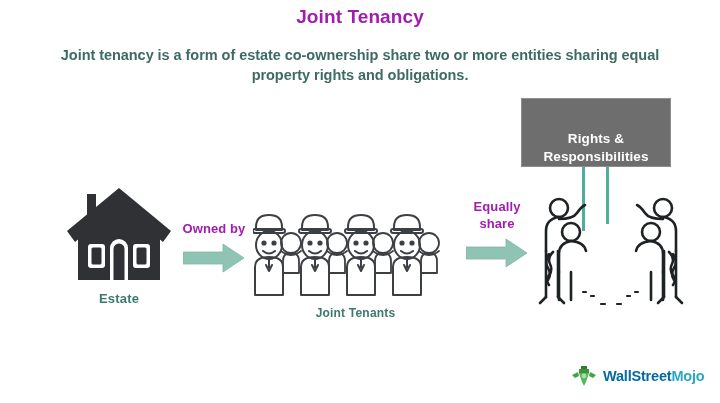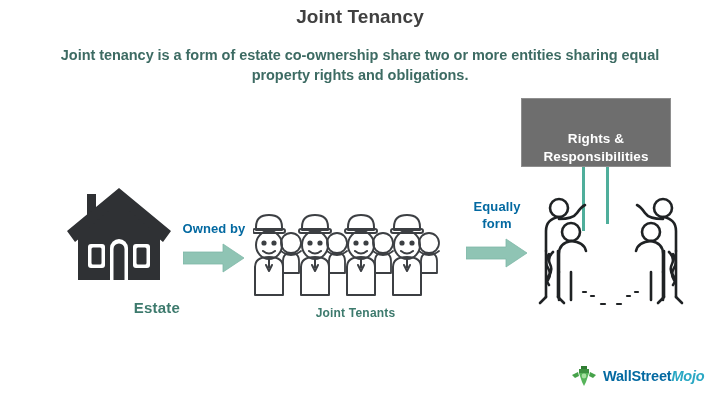--- a/index.html
+++ b/index.html
@@ -24,21 +24,21 @@
 
   
   .title {
     position: absolute;
     top: 6px;
     left: 0;
     width: 720px;
     text-align: center;
     font-size: 19px;
     font-weight: bold;
-    color: #404040;
+    color: #a21caf;
     letter-spacing: 0.1px;
   }
 
   
   .subtitle {
     position: absolute;
     top: 45px;
     left: 52px;
     width: 616px;
     text-align: center;
@@ -84,25 +84,25 @@
   
   .estate-block {
     position: absolute;
     left: 58px;
     top: 186px;
     width: 122px;
     height: 130px;
   }
   .house-svg { display: block; margin: 0 auto; }
   .estate-label {
-    text-align: right;
-    font-size: 15px;
+    text-align: center;
+    font-size: 13px;
     font-weight: bold;
     color: #3d7a6d;
-    margin-top: 17px;
+    margin-top: 9px;
     letter-spacing: 0.2px;
   }
 
   
   .arrow-group-1 {
     position: absolute;
     left: 168px;
     top: 220px;
     width: 92px;
     text-align: center;
@@ -110,21 +110,21 @@
   .arrow-group-2 {
     position: absolute;
     left: 456px;
     top: 198px;
     width: 82px;
     text-align: center;
   }
   .arrow-caption {
     font-size: 13px;
     font-weight: bold;
-    color: #0369a1;
+    color: #a21caf;
     line-height: 17px;
     letter-spacing: 0.1px;
   }
   .arrow-svg { display: block; margin: 6px auto 0; }
 
   
   .tenants-block {
     position: absolute;
     left: 253px;
     top: 205px;
@@ -159,21 +159,21 @@
     align-items: center;
     gap: 6px;
   }
   .logo-text {
     font-size: 14.5px;
     font-weight: bold;
     letter-spacing: -0.2px;
     white-space: nowrap;
   }
   .logo-text .part-a { color: #0369a1; }
-  .logo-text .part-b { color: #2aa8c4; font-style: italic; }
+  .logo-text .part-b { color: #2aa8c4; }
 </style>
 </head>
 <body>
 
 <div class="canvas">
 
   <div class="title">Joint Tenancy</div>
 
   <div class="subtitle">Joint tenancy is a form of estate co-ownership share two or more entities sharing equal property rights and obligations.</div>
 
@@ -274,21 +274,21 @@
           <path d="M154 54 l0 8 M151 60 l3 6 l3 -6"></path>
         </g>
       </g>
     </svg>
     <div class="tenants-label">Joint Tenants</div>
   </div>
 
   <div class="arrow-group-2">
     <div class="arrow-caption">
       <span>Equally</span><br>
-      <span>form</span>
+      <span>share</span>
     </div>
     <svg class="arrow-svg" width="62" height="30" viewBox="0 0 62 30">
       <path d="M0 9 L40 9 L40 1 L61 15 L40 29 L40 21 L0 21 Z" fill="#8fc4b4" stroke="#7fb8a7" stroke-width="0.8" stroke-linejoin="round"></path>
     </svg>
   </div>
 
   <div class="crowd-block">
     <svg width="160" height="118" viewBox="0 0 160 118">
       <g fill="none" stroke="#1f2224" stroke-width="2.6" stroke-linecap="round" stroke-linejoin="round">
 

